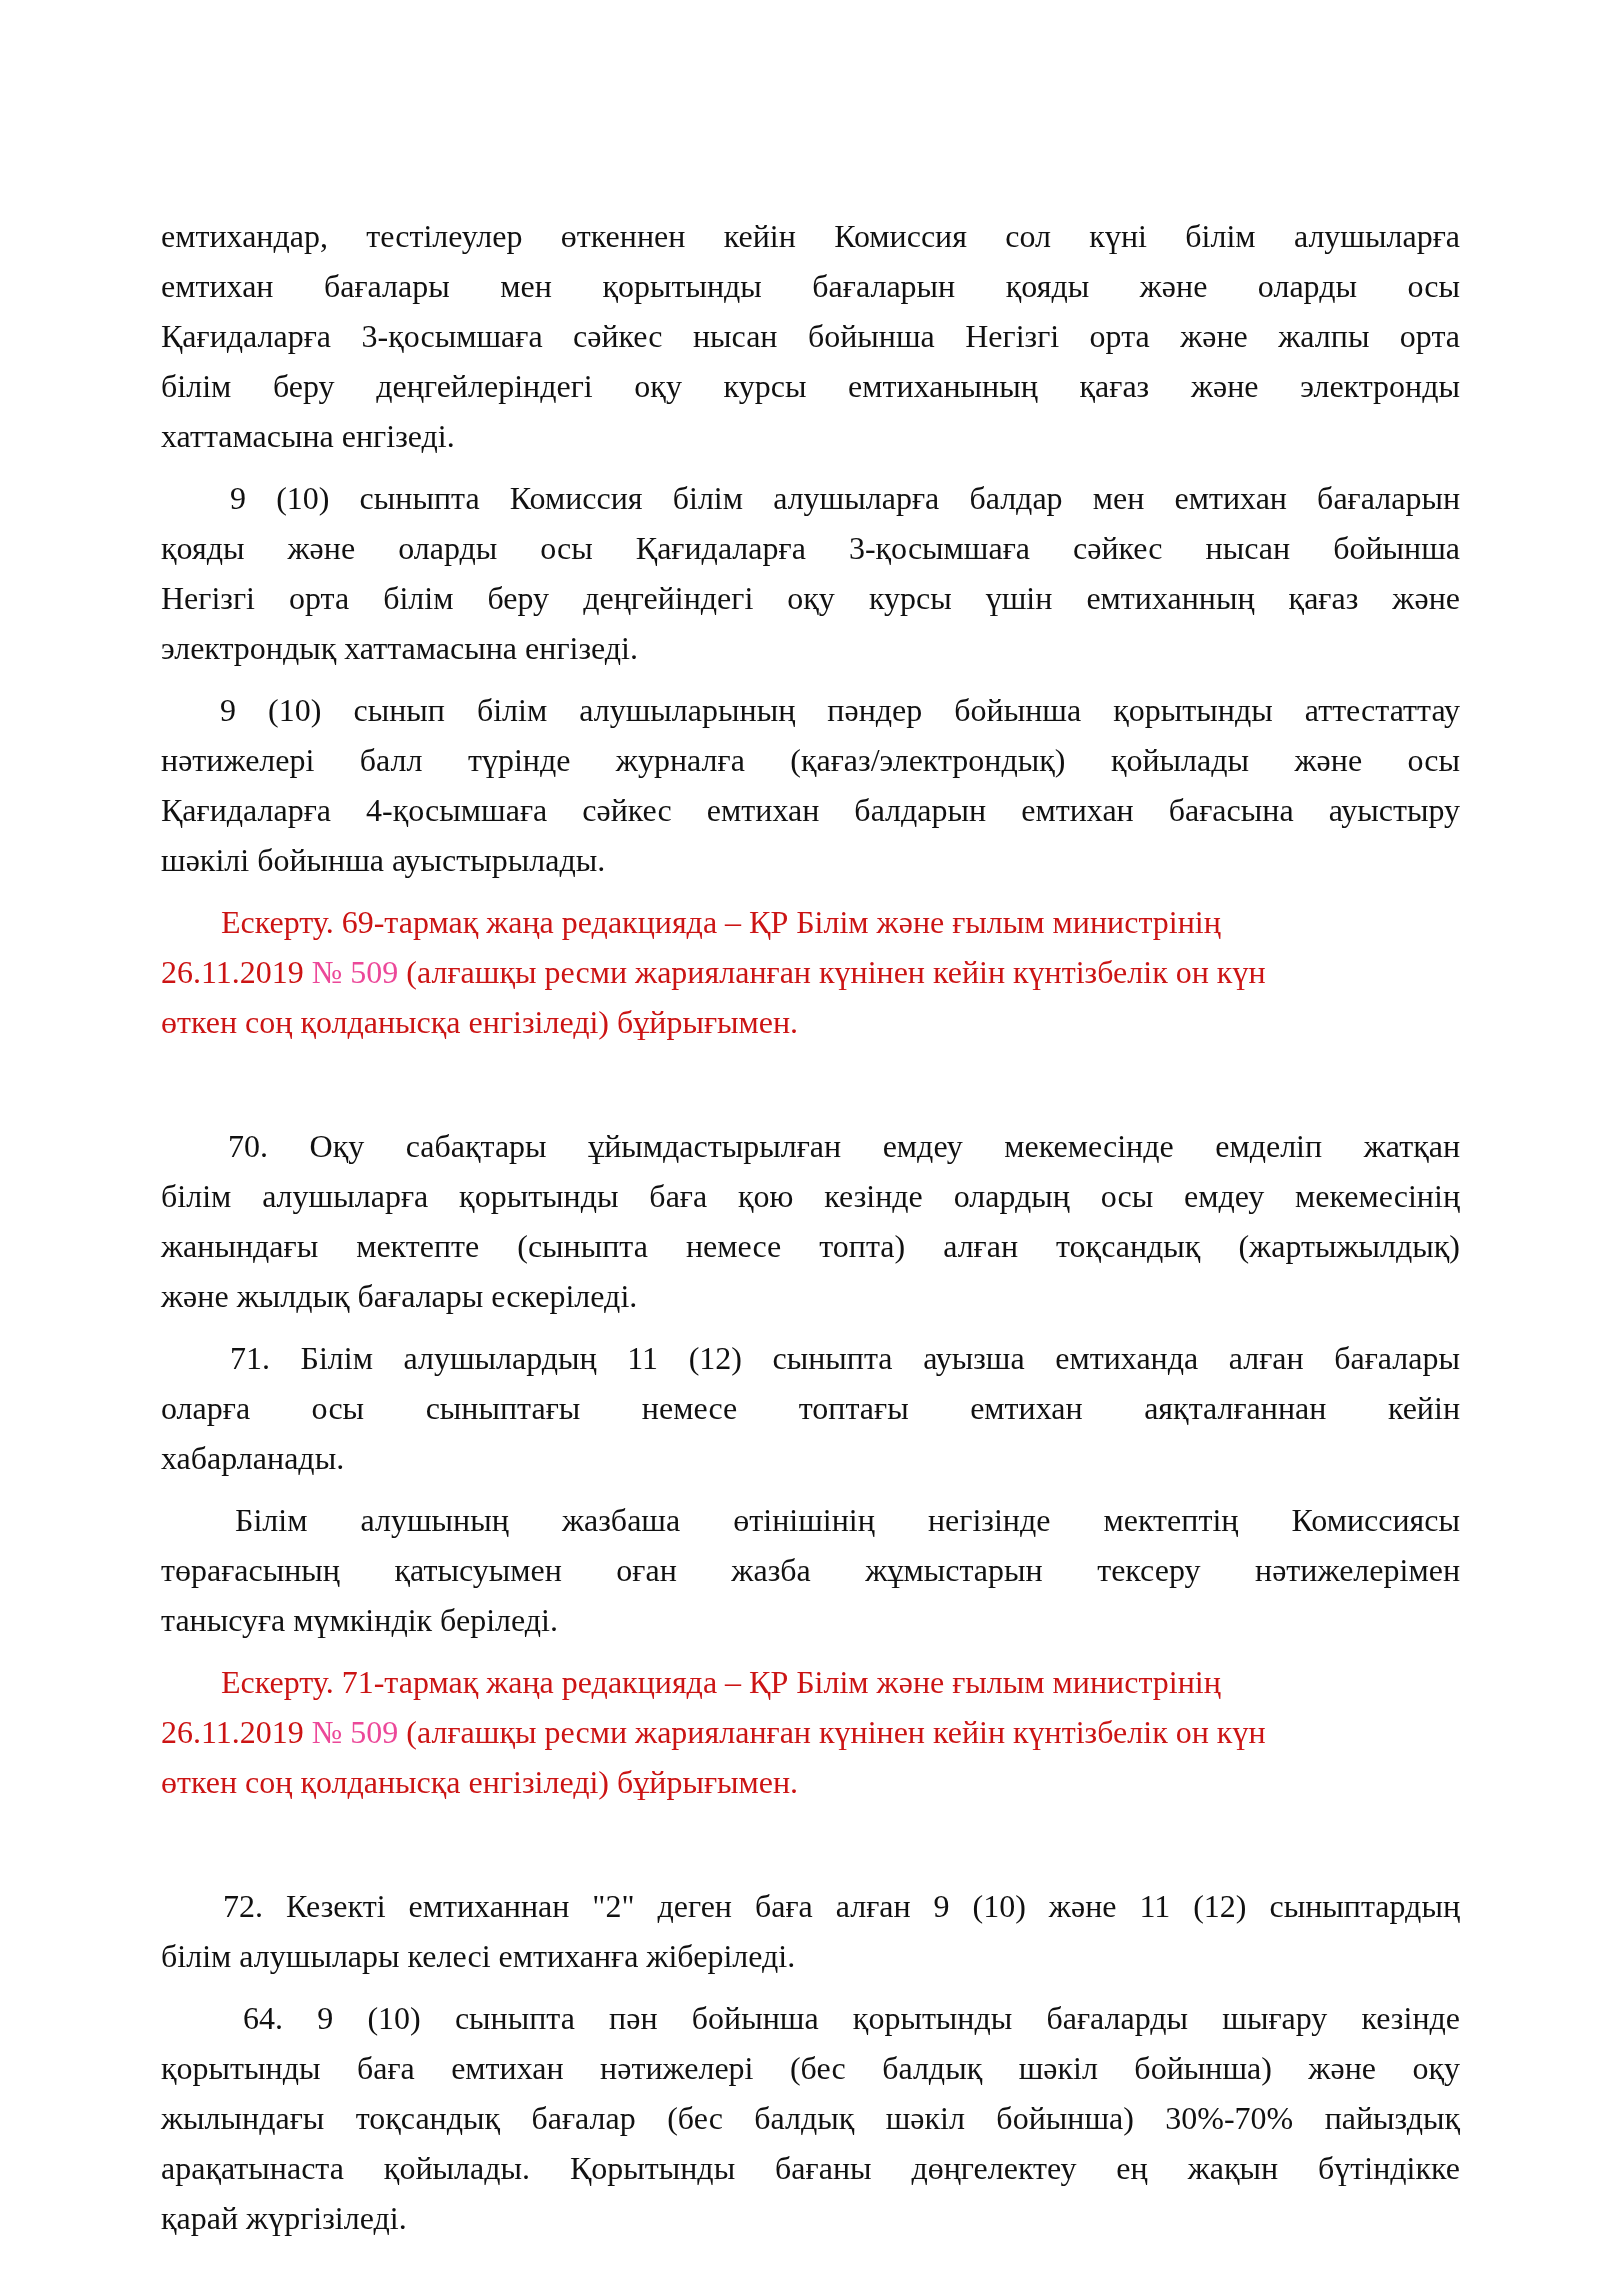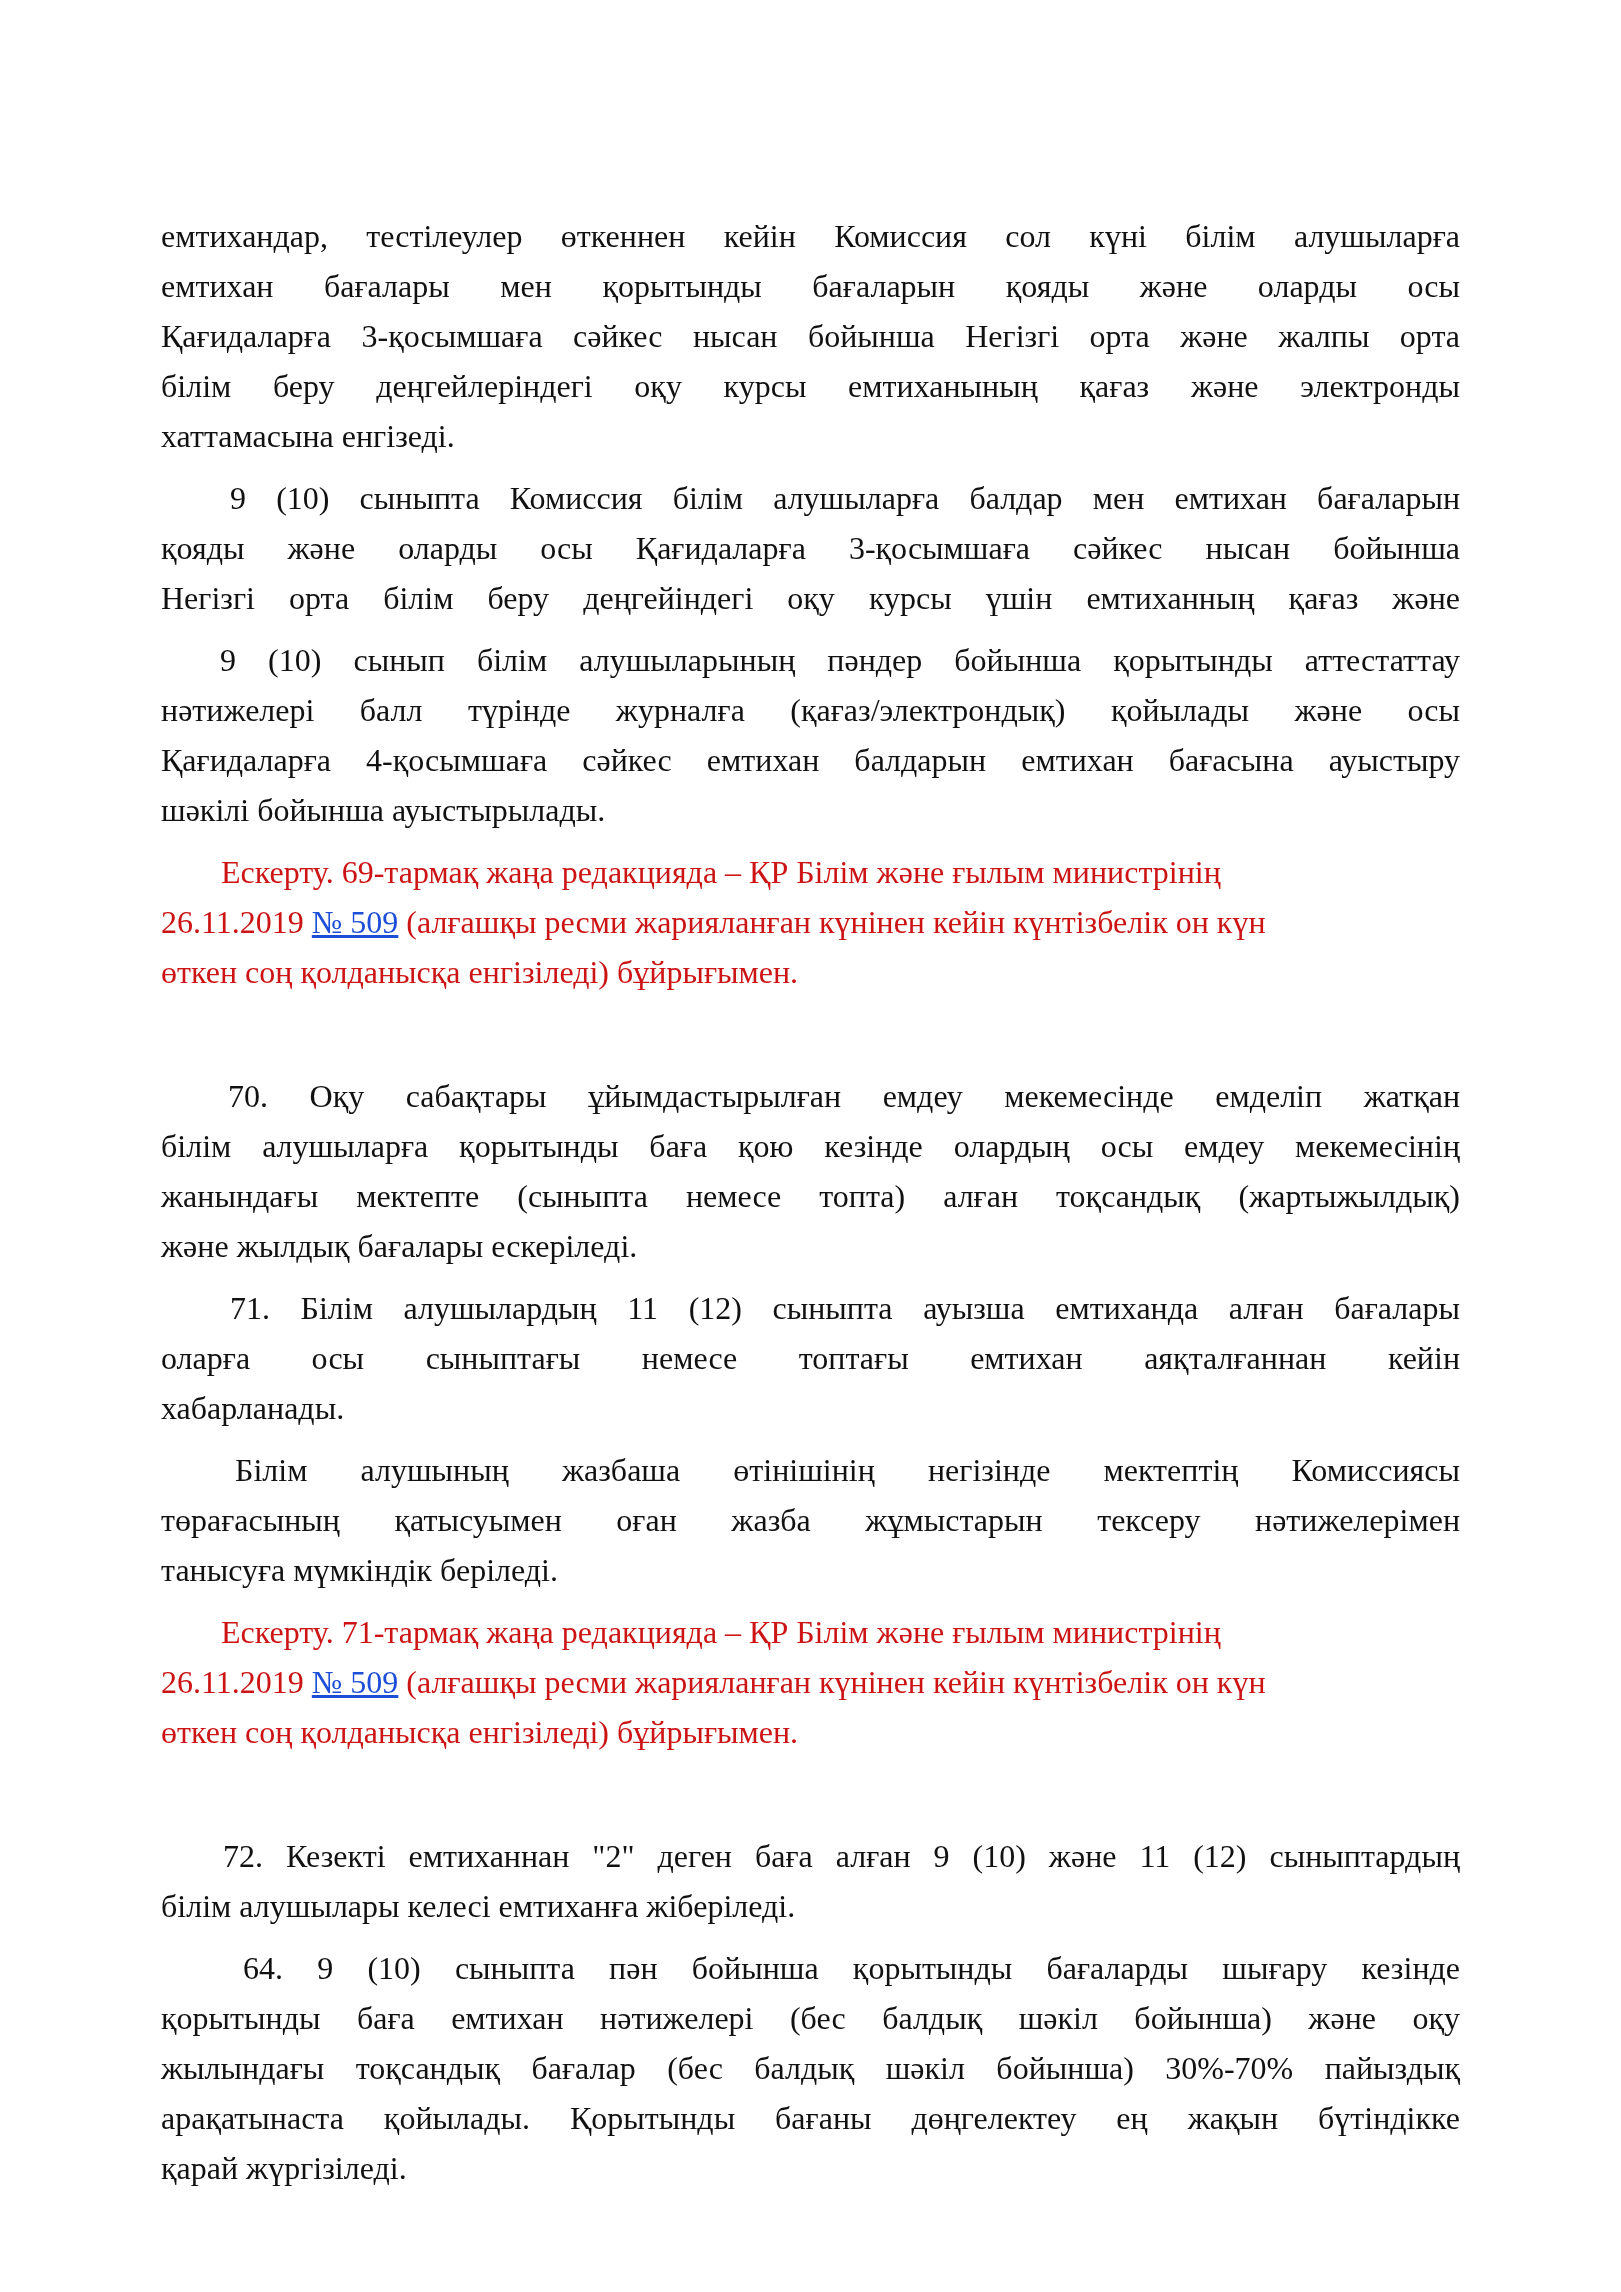--- a/index.html
+++ b/index.html
@@ -10,21 +10,21 @@
     font-size: 32px; color: #111111;
   }
   .para { margin: 12px; }
   .line {
     height: 50px; line-height: 50px; white-space: nowrap;
     text-align: justify; text-align-last: justify;
     transform-origin: left center;
   }
   .line.last { text-align: left; text-align-last: left; }
   .note .line { text-align: left; text-align-last: left; color: #cc1414; }
-  .note .line .plain { color: #1d4ed8; text-decoration: underline; }
+  .note .line .plain { color: #ec4899; }
   .gap { height: 50px; }
   .indent-a .line:first-child { padding-left: 69px; }
   .indent-b .line:first-child { padding-left: 59px; }
   .indent-n .line:first-child { padding-left: 60px; }
   .indent-70 .line:first-child { padding-left: 67px; }
   .indent-71 .line:first-child { padding-left: 69px; }
   .indent-bil .line:first-child { padding-left: 74px; }
   .indent-72 .line:first-child { padding-left: 62px; }
   .indent-73 .line:first-child { padding-left: 82px; }
 </style>
@@ -38,20 +38,21 @@
     <div class="line">емтихан бағалары мен қорытынды бағаларын қояды және оларды осы</div>
     <div class="line">Қағидаларға 3-қосымшаға сәйкес нысан бойынша Негізгі орта және жалпы орта</div>
     <div class="line">білім беру деңгейлеріндегі оқу курсы емтиханының қағаз және электронды</div>
     <div class="line last">хаттамасына енгізеді.</div>
   </div>
 
   <div class="para indent-a">
     <div class="line">9 (10) сыныпта Комиссия білім алушыларға балдар мен емтихан бағаларын</div>
     <div class="line">қояды және оларды осы Қағидаларға 3-қосымшаға сәйкес нысан бойынша</div>
     <div class="line">Негізгі орта білім беру деңгейіндегі оқу курсы үшін емтиханның қағаз және</div>
+    <div class="line last">электрондық хаттамасына енгізеді.</div>
   </div>
 
   <div class="para indent-b">
     <div class="line">9 (10) сынып білім алушыларының пәндер бойынша қорытынды аттестаттау</div>
     <div class="line">нәтижелері балл түрінде журналға (қағаз/электрондық) қойылады және осы</div>
     <div class="line">Қағидаларға 4-қосымшаға сәйкес емтихан балдарын емтихан бағасына ауыстыру</div>
     <div class="line last">шәкілі бойынша ауыстырылады.</div>
   </div>
 
   <div class="para note indent-n">

